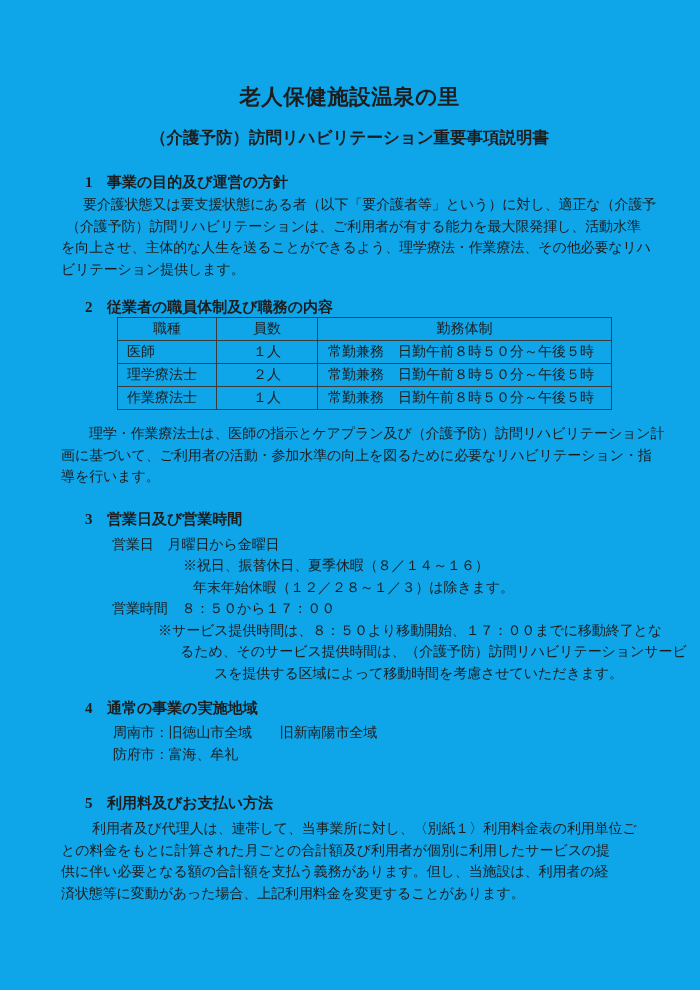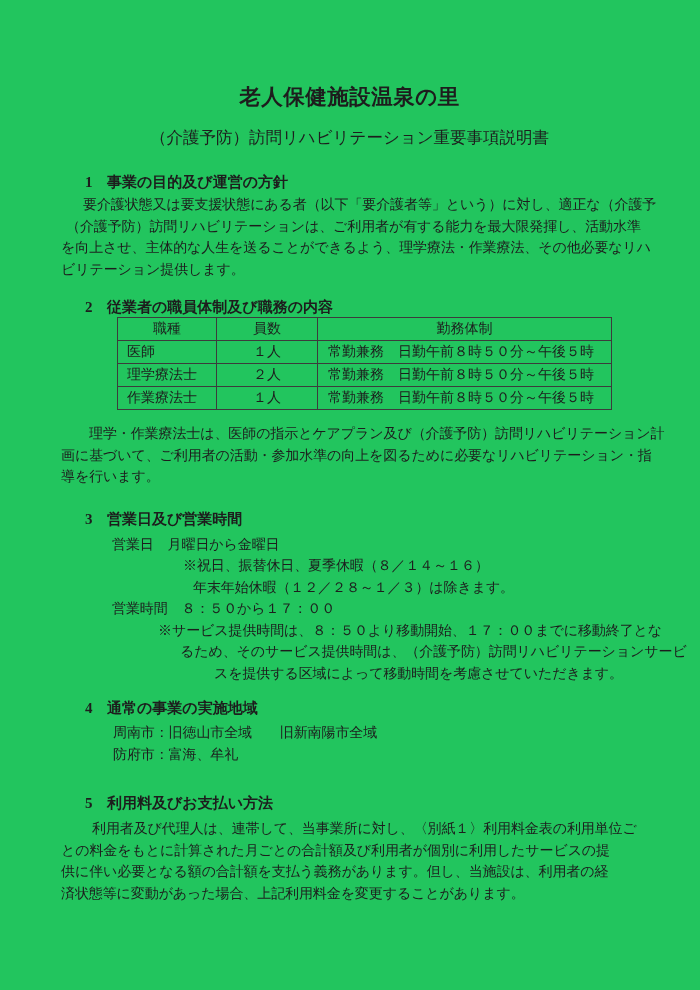--- a/index.html
+++ b/index.html
@@ -5,21 +5,21 @@
   html, body { margin: 0; padding: 0; }
   body {
     width: 700px; height: 990px;
     background: #ffffff;
     font-family: "Liberation Serif", "DejaVu Serif", serif;
     color: #1d1d1d;
   }
   #doc {
     position: relative;
     width: 700px; height: 990px;
-    background: #22c55e;
+    background: #0ea5e9;
     overflow: hidden;
   }
   .content {
     position: absolute;
     left: 61px; top: 0;
     width: 596px;
   }
   .doc-title {
     margin: 82px 0 0 0;
     width: 577px;
@@ -27,21 +27,21 @@
     font-size: 21.5px; line-height: 30px;
     font-weight: bold;
     text-align: center;
     letter-spacing: 0.5px;
   }
   .doc-subtitle {
     margin: 13px 0 0 0;
     width: 577px;
     font-family: "Liberation Sans", "DejaVu Sans", sans-serif;
     font-size: 16.5px; line-height: 24px;
-    font-weight: normal;
+    font-weight: bold;
     text-align: center;
   }
   .sec-heading {
     font-family: "Liberation Sans", "DejaVu Sans", sans-serif;
     font-size: 15px; line-height: 20px;
     font-weight: bold;
     padding-left: 24px;
     white-space: pre;
   }
   .sec-heading .num { display: inline-block; width: 22px; font-family: "Liberation Serif", "DejaVu Serif", serif; }

